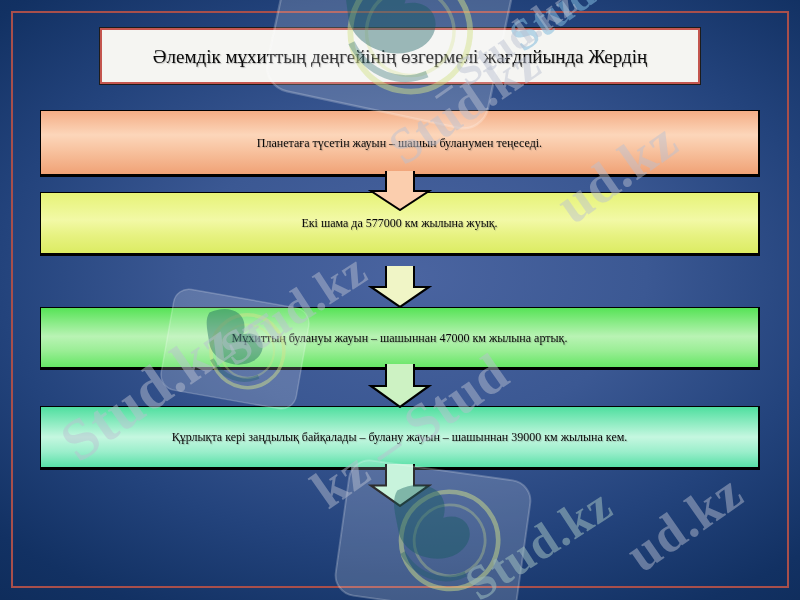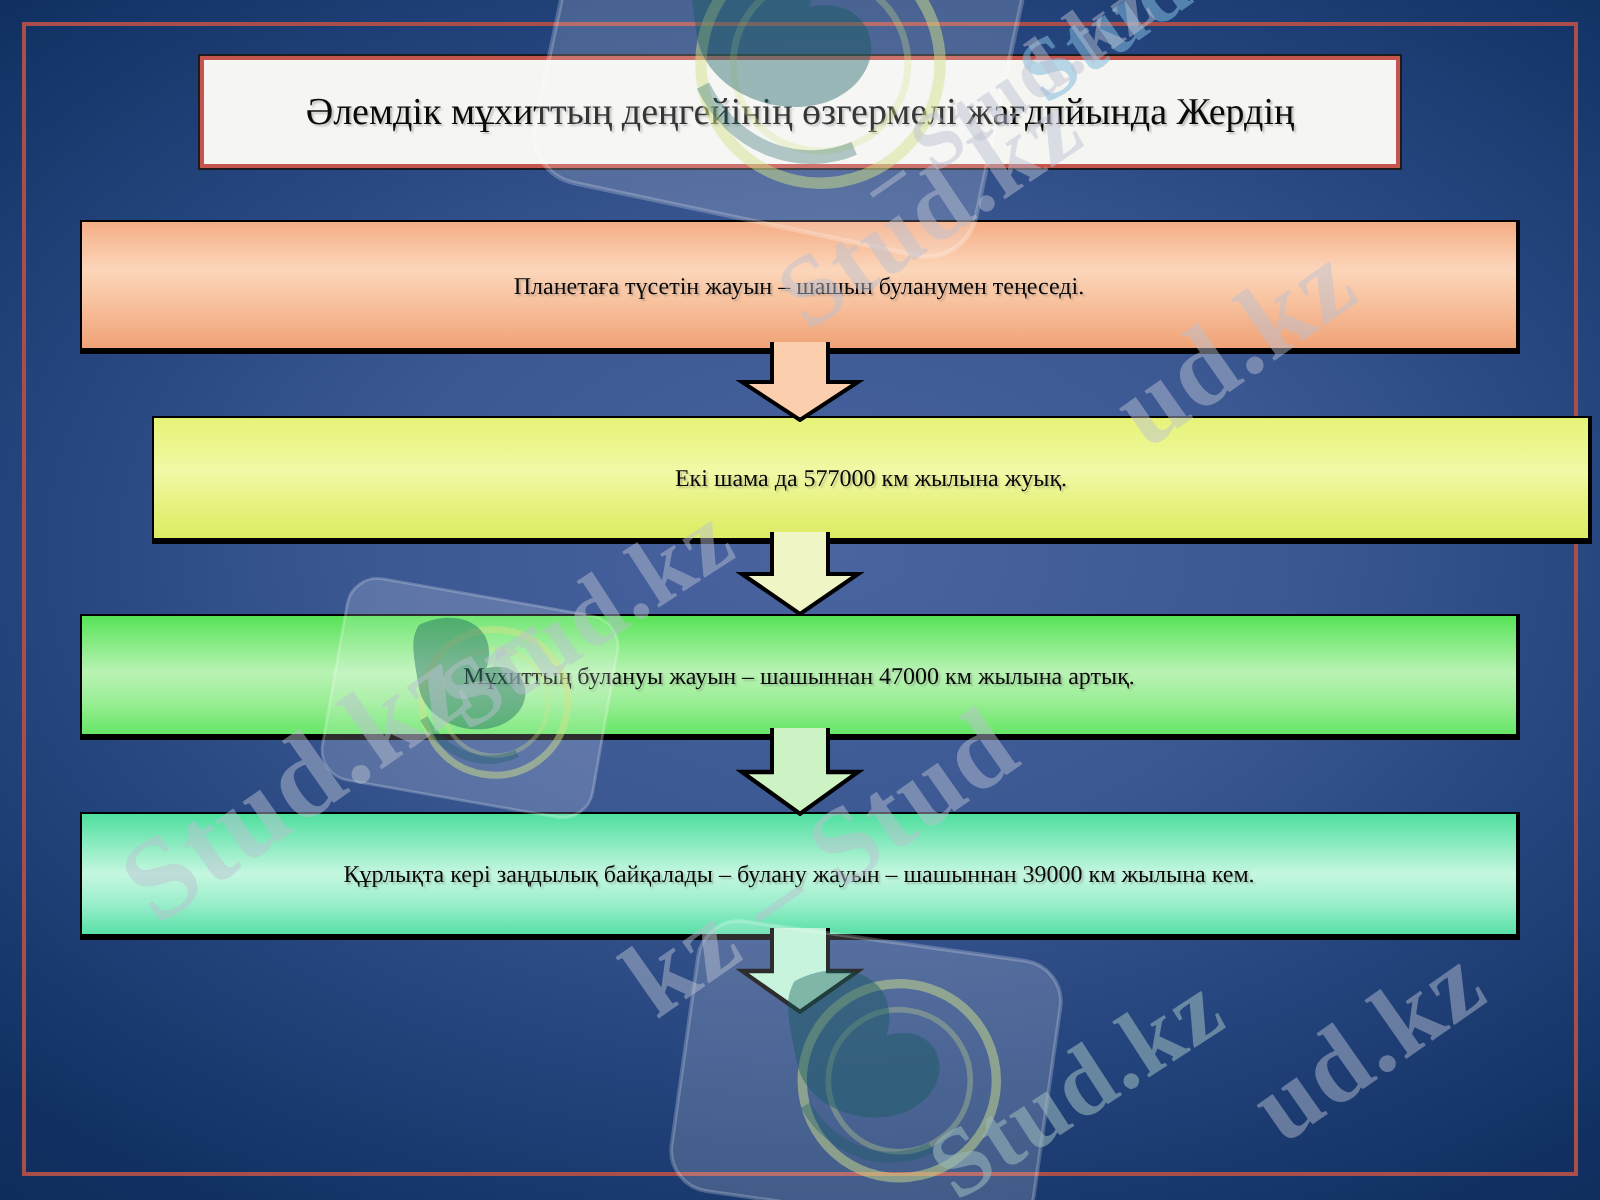--- a/index.html
+++ b/index.html
@@ -29,21 +29,21 @@
     position:absolute;left:40px;width:720px;box-sizing:border-box;
     border:1px solid #000;border-bottom:3px solid #000;border-right:2px solid #000;
     display:flex;align-items:center;justify-content:center;text-align:center;
     padding:0 28px;z-index:4;
   }
   .flow-box .box-text{
     font-size:12px;line-height:22px;color:#090909;
     text-shadow:1px 1px 1px rgba(80,80,80,.3);
   }
   .box1{top:110px;height:67px;background:linear-gradient(180deg,#f4ad85 0%,#fcd6ba 38%,#f8c3a0 62%,#f0a276 100%);}
-  .box2{top:208px;height:64px;background:linear-gradient(180deg,#e6f377 0%,#f2f9a6 45%,#e7f282 70%,#dcec63 100%);margin-left:36px;}
+  .box2{top:192px;height:64px;background:linear-gradient(180deg,#e6f377 0%,#f2f9a6 45%,#e7f282 70%,#dcec63 100%);}
   .box3{top:307px;height:63px;background:linear-gradient(180deg,#57e357 0%,#b9f3b4 48%,#9bee96 72%,#66e666 100%);}
   .box4{top:406px;height:64px;background:linear-gradient(180deg,#4fdf9f 0%,#c5f7e0 50%,#9aeecb 75%,#58e0a7 100%);}
   .box5{top:505px;height:67px;background:linear-gradient(180deg,#8fd3eb 0%,#cdeefa 48%,#b4e5f6 72%,#9edcf1 100%);}
   
   .arrow{position:absolute;left:368px;width:64px;z-index:5;}
   .arrow1{top:171px;height:40px;}
   .arrow2{top:266px;height:42px;}
   .arrow3{top:364px;height:44px;}
   .arrow4{top:464px;height:43px;}
   .arrow svg{display:block;width:100%;height:100%;}

